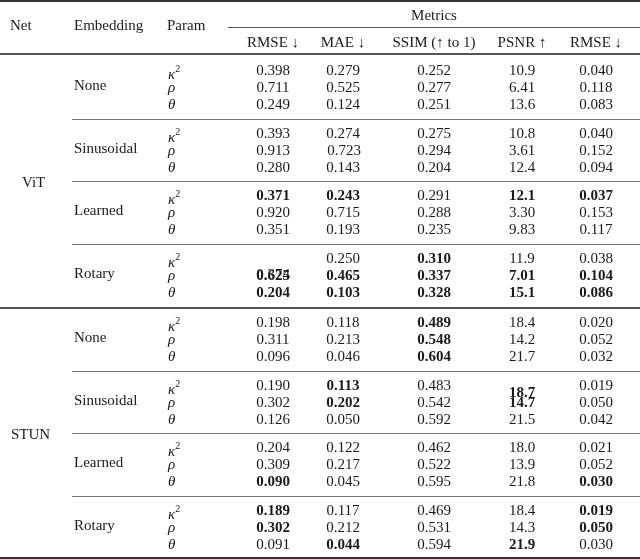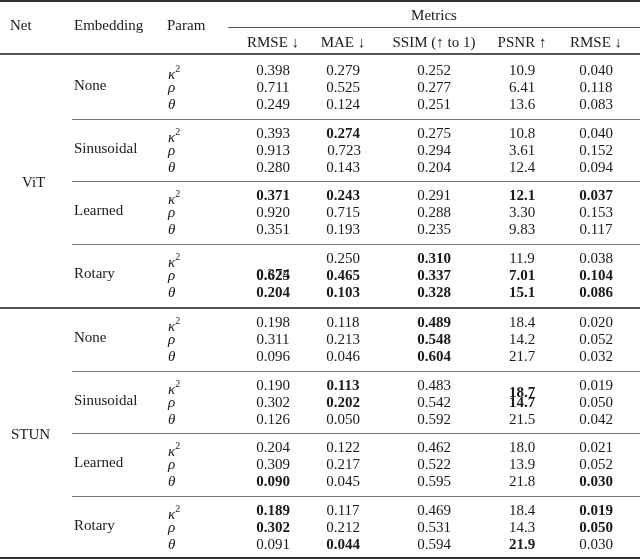--- a/index.html
+++ b/index.html
@@ -57,21 +57,21 @@
     <span class="txt param" style="left: 168px; top: 95px;">θ</span>
     <span class="txt num" style="left: 273px; top: 95px;">0.249</span>
     <span class="txt num" style="left: 343px; top: 95px;">0.124</span>
     <span class="txt num" style="left: 434px; top: 95px;">0.251</span>
     <span class="txt num" style="left: 522px; top: 95px;">13.6</span>
     <span class="txt num" style="left: 596px; top: 95px;">0.083</span>
     <div class="group-rule" style="top: 118.5px;"></div>
     <span class="txt" style="left: 74px; top: 138.5px;">Sinusoidal</span>
     <span class="txt param" style="left: 168px; top: 123.5px;">κ<sup>2</sup></span>
     <span class="txt num" style="left: 273px; top: 123.5px;">0.393</span>
-    <span class="txt num" style="left: 343px; top: 123.5px; font-weight: bold;">0.274</span>
+    <span class="txt num" style="left: 343px; top: 123.5px;">0.274</span>
     <span class="txt num" style="left: 434px; top: 123.5px;">0.275</span>
     <span class="txt num" style="left: 522px; top: 123.5px;">10.8</span>
     <span class="txt num" style="left: 596px; top: 123.5px;">0.040</span>
     <span class="txt param" style="left: 168px; top: 140.5px;">ρ</span>
     <span class="txt num" style="left: 273px; top: 140.5px;">0.913</span>
     <span class="txt num" style="left: 344px; top: 140.5px;">0.723</span>
     <span class="txt num" style="left: 434px; top: 140.5px;">0.294</span>
     <span class="txt num" style="left: 522px; top: 140.5px;">3.61</span>
     <span class="txt num" style="left: 596px; top: 140.5px;">0.152</span>
     <span class="txt param" style="left: 168px; top: 157.5px;">θ</span>

